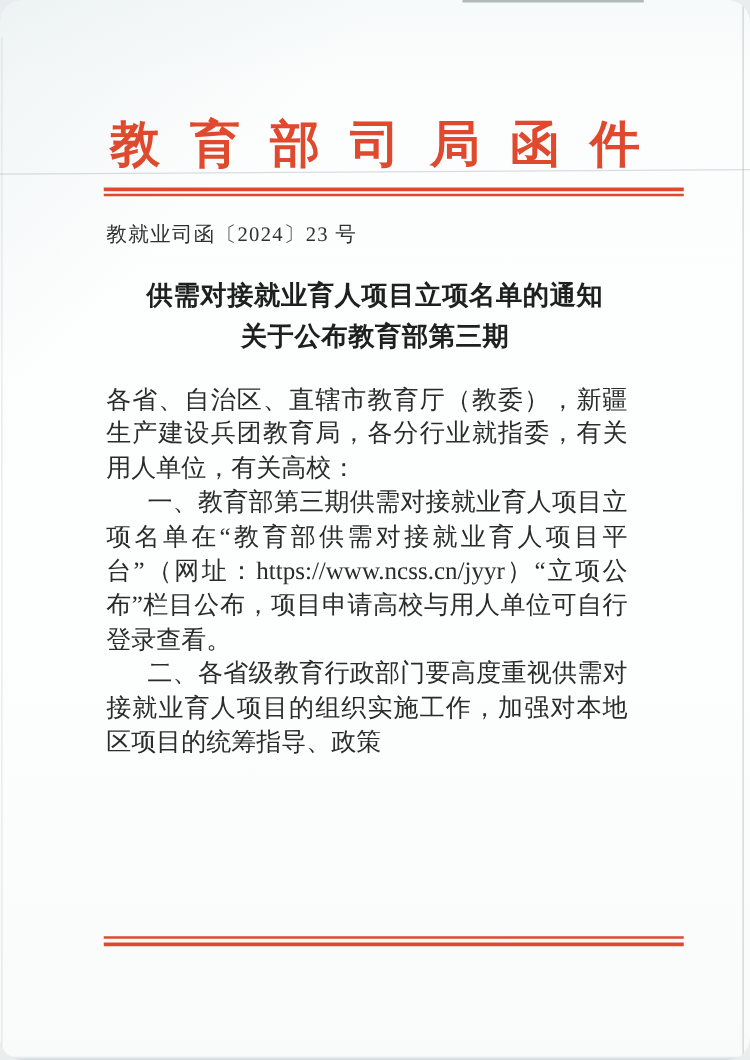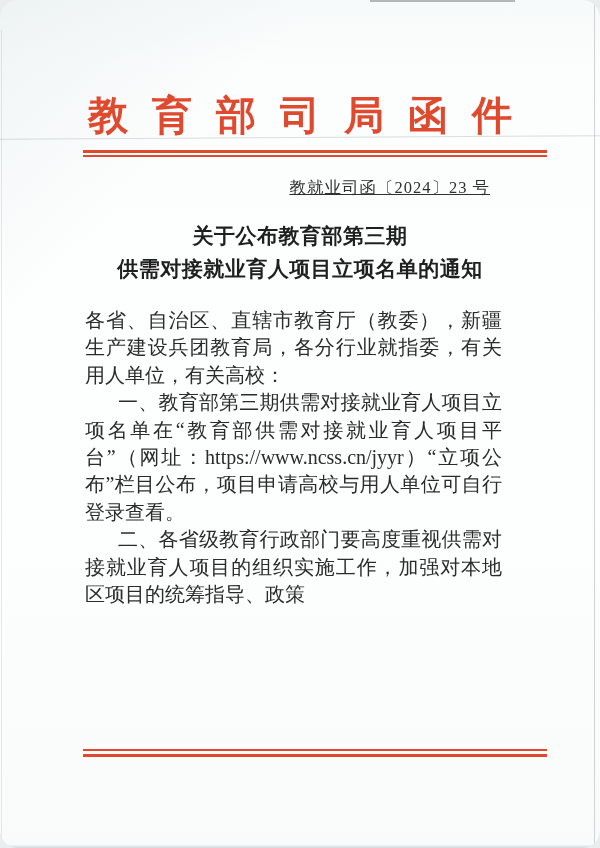--- a/index.html
+++ b/index.html
@@ -49,25 +49,24 @@
     color: var(--accent, #df4a2f);
     letter-spacing: 24px; padding-left: 24px;
     white-space: nowrap;
   }
   .rule-top {
     position: absolute; top: 150px; left: 83px; width: 464px; height: 7px;
     border-top: 3px solid var(--accent, #df4a2f);
     border-bottom: 2px solid var(--accent, #df4a2f);
   }
   .doc-number {
-    position: absolute; top: 177px; left: 69px; width: 421px;
-    text-align: right;
+    position: absolute; top: 177px; left: 85px; width: 421px;
+    text-align: left;
     font-size: 16.5px; color: #303030;
     letter-spacing: 1px;
-    text-decoration: underline;
   }
   .doc-title {
     position: absolute; top: 220px; left: 0; width: 100%;
     text-align: center;
     font-size: 21px; font-weight: 700; line-height: 33px;
     color: #1f1f1f;
     letter-spacing: 0.5px;
   }
   .body-text {
     position: absolute; top: 307px; left: 85px; width: 417px;
@@ -95,22 +94,22 @@
   <div class="edge-bottom"></div>
   <div class="crease"></div>
 
   <div class="red-header">教育部司局函件</div>
 
   <div class="rule-top"></div>
 
   <div class="doc-number">教就业司函〔2024〕23 号</div>
 
   <div class="doc-title">
+    <div>供需对接就业育人项目立项名单的通知</div>
     <div>关于公布教育部第三期</div>
-    <div>供需对接就业育人项目立项名单的通知</div>
   </div>
 
   <div class="body-text">
     <p>各省、自治区、直辖市教育厅（教委），新疆生产建设兵团教育局，各分行业就指委，有关用人单位，有关高校：</p>
     <p class="indent">一、教育部第三期供需对接就业育人项目立项名单在“教育部供需对接就业育人项目平台”（网址：https://www.ncss.cn/jyyr）“立项公布”栏目公布，项目申请高校与用人单位可自行登录查看。</p>
     <p class="indent">二、各省级教育行政部门要高度重视供需对接就业育人项目的组织实施工作，加强对本地区项目的统筹指导、政策</p>
   </div>
 
   <div class="rule-bottom"></div>
 

